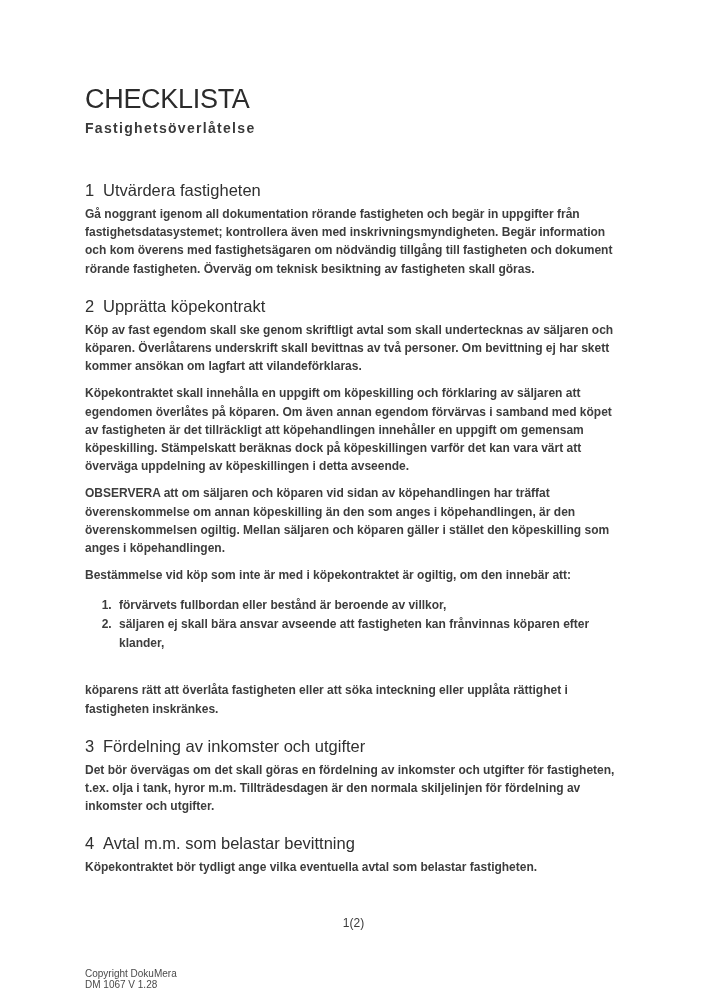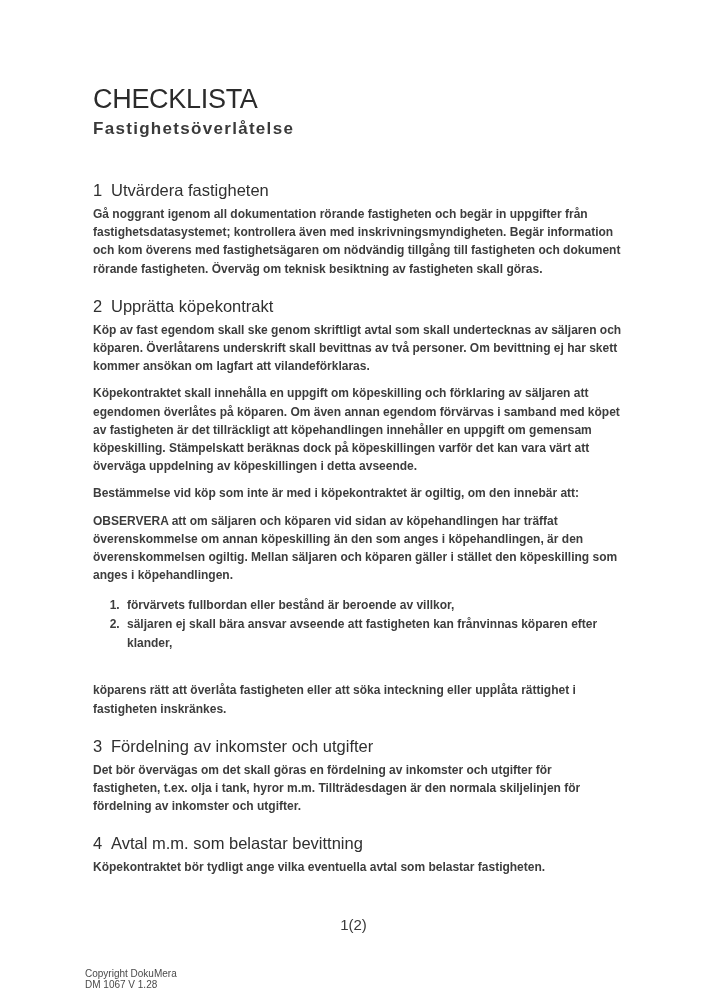--- a/index.html
+++ b/index.html
@@ -11,37 +11,36 @@
   .page {
     position: relative;
     width: 707px;
     height: 1000px;
     margin: 0 auto;
     background: #ffffff;
     font-family: "Liberation Sans", "DejaVu Sans", sans-serif;
     color: #383838;
     overflow: hidden;
     box-sizing: border-box;
-    padding-left: 8px;
   }
   .content {
     padding: 84px 85px 0 85px;
     box-sizing: border-box;
   }
   .doc-title {
     margin: 0;
     font-size: 27px;
     font-weight: 400;
     letter-spacing: -0.3px;
     line-height: 31px;
     color: #2b2b2b;
   }
   .doc-subtitle {
     margin: 6px 0 0 0;
-    font-size: 17px;
+    font-size: 14px;
     font-weight: 700;
     letter-spacing: 1.3px;
     line-height: 15px;
     color: #3a3a3a;
   }
   .section-heading {
     margin: 18px 0 5px 0;
     font-size: 16.5px;
     font-weight: 400;
     line-height: 20px;
@@ -74,21 +73,21 @@
   .numbered-list li {
     padding-left: 4px;
     margin: 0;
   }
   .page-number {
     position: absolute;
     top: 916px;
     left: 0;
     right: 0;
     text-align: center;
-    font-size: 15px;
+    font-size: 12px;
     color: #3a3a3a;
   }
   .footer-meta {
     position: absolute;
     top: 934px;
     left: 85px;
     font-size: 10px;
     line-height: 10.5px;
     color: #4a4a4a;
     margin-top: 35px;
@@ -102,22 +101,22 @@
 
     <h1 class="doc-title">CHECKLISTA</h1>
     <p class="doc-subtitle">Fastighetsöverlåtelse</p>
 
     <h2 class="section-heading first"><span class="section-num">1</span><span>Utvärdera fastigheten</span></h2>
     <p class="para">Gå noggrant igenom all dokumentation rörande fastigheten och begär in uppgifter från fastighetsdatasystemet; kontrollera även med inskrivningsmyndigheten. Begär information och kom överens med fastighetsägaren om nödvändig tillgång till fastigheten och dokument rörande fastigheten. Överväg om teknisk besiktning av fastigheten skall göras.</p>
 
     <h2 class="section-heading"><span class="section-num">2</span><span>Upprätta köpekontrakt</span></h2>
     <p class="para">Köp av fast egendom skall ske genom skriftligt avtal som skall undertecknas av säljaren och köparen. Överlåtarens underskrift skall bevittnas av två personer. Om bevittning ej har skett kommer ansökan om lagfart att vilandeförklaras.</p>
     <p class="para">Köpekontraktet skall innehålla en uppgift om köpeskilling och förklaring av säljaren att egendomen överlåtes på köparen. Om även annan egendom förvärvas i samband med köpet av fastigheten är det tillräckligt att köpehandlingen innehåller en uppgift om gemensam köpeskilling. Stämpelskatt beräknas dock på köpeskillingen varför det kan vara värt att överväga uppdelning av köpeskillingen i detta avseende.</p>
+    <p class="para">OBSERVERA att om säljaren och köparen vid sidan av köpehandlingen har träffat överenskommelse om annan köpeskilling än den som anges i köpehandlingen, är den överenskommelsen ogiltig. Mellan säljaren och köparen gäller i stället den köpeskilling som anges i köpehandlingen.</p>
     <p class="para">Bestämmelse vid köp som inte är med i köpekontraktet är ogiltig, om den innebär att:</p>
-    <p class="para">OBSERVERA att om säljaren och köparen vid sidan av köpehandlingen har träffat överenskommelse om annan köpeskilling än den som anges i köpehandlingen, är den överenskommelsen ogiltig. Mellan säljaren och köparen gäller i stället den köpeskilling som anges i köpehandlingen.</p>
     <ol class="numbered-list">
       <li>förvärvets fullbordan eller bestånd är beroende av villkor,</li>
       <li>säljaren ej skall bära ansvar avseende att fastigheten kan frånvinnas köparen efter klander,</li>
     </ol>
     <p class="para">köparens rätt att överlåta fastigheten eller att söka inteckning eller upplåta rättighet i fastigheten inskränkes.</p>
 
     <h2 class="section-heading"><span class="section-num">3</span><span>Fördelning av inkomster och utgifter</span></h2>
     <p class="para">Det bör övervägas om det skall göras en fördelning av inkomster och utgifter för fastigheten, t.ex. olja i tank, hyror m.m. Tillträdesdagen är den normala skiljelinjen för fördelning av inkomster och utgifter.</p>
 
     <h2 class="section-heading"><span class="section-num">4</span><span>Avtal m.m. som belastar bevittning</span></h2>

